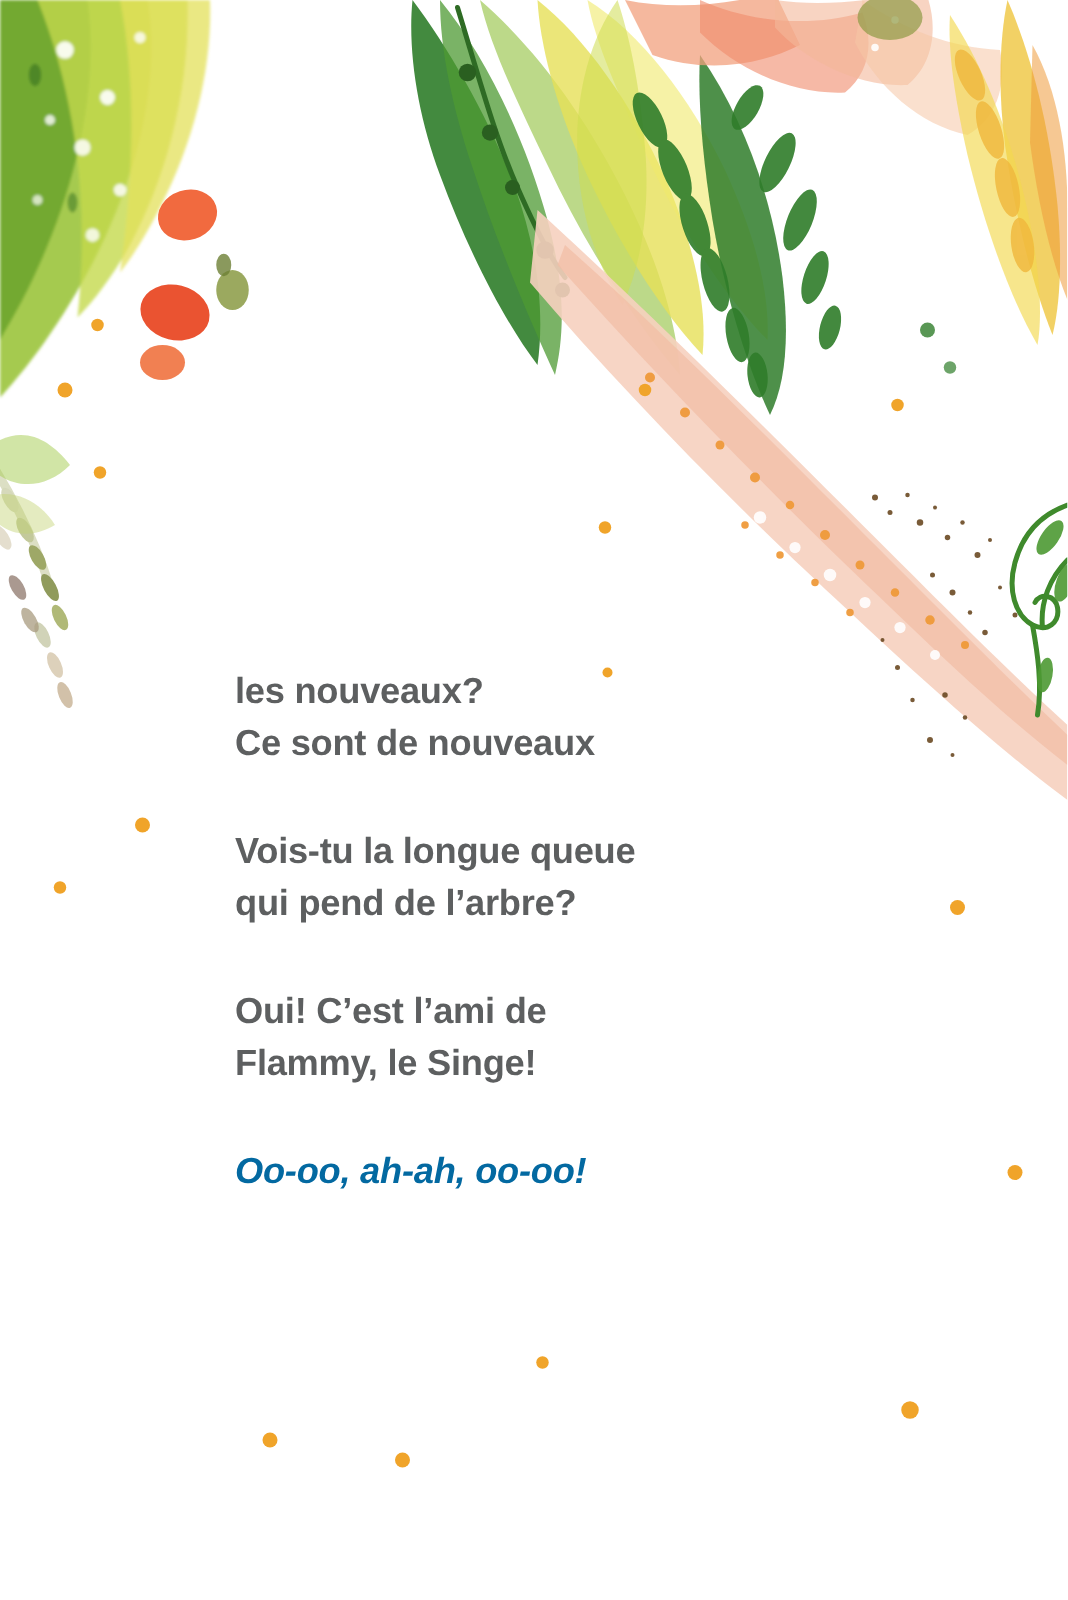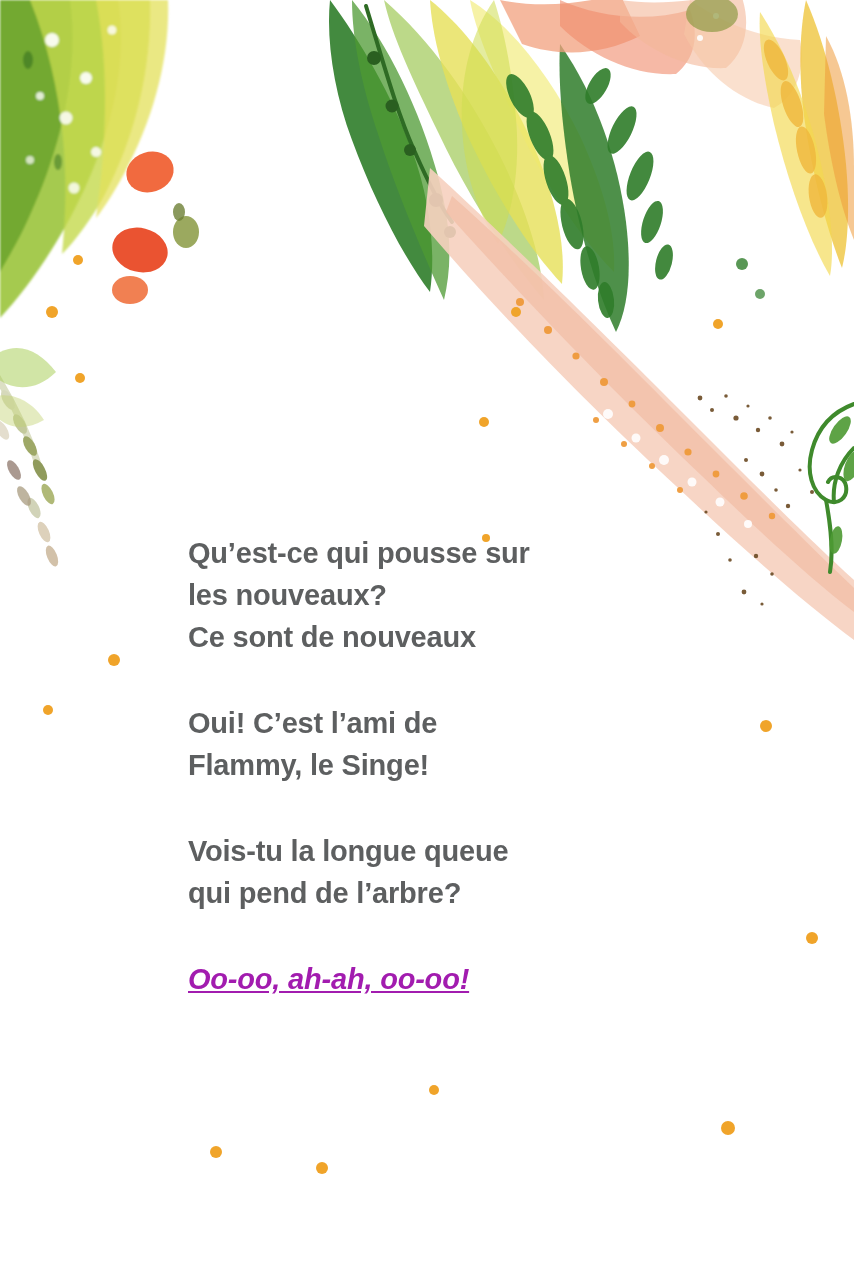--- a/index.html
+++ b/index.html
@@ -261,30 +261,29 @@
         <circle cx="434" cy="1090" r="5"></circle>
         <circle cx="322" cy="1168" r="6"></circle>
         <circle cx="216" cy="1152" r="6"></circle>
         <circle cx="486" cy="538" r="4"></circle>
       </g>
     </svg>
   </div>
 
   <div class="text-block">
       <div class="stanza">
-        <div class="line"><span style="color: rgb(93, 95, 96);">Qu’est-ce qui pousse sur</span></div>
         <div class="line"><span style="color: rgb(93, 95, 96);">les nouveaux?</span></div>
         <div class="line"><span style="color: rgb(93, 95, 96); text-align: right;">Ce sont de nouveaux</span></div>
+      </div>
+      <div class="stanza">
+        <div class="line"><span style="color: rgb(93, 95, 96);">Vois-tu la longue queue</span></div>
+        <div class="line"><span style="color: rgb(93, 95, 96);">qui pend de l’arbre?</span></div>
       </div>
       <div class="stanza">
         <div class="line"><span style="color: rgb(93, 95, 96);">Oui! C’est l’ami de</span></div>
         <div class="line"><span style="color: rgb(93, 95, 96);">Flammy, le Singe!</span></div>
       </div>
-      <div class="stanza">
-        <div class="line"><span style="color: rgb(93, 95, 96);">Vois-tu la longue queue</span></div>
-        <div class="line"><span style="color: rgb(93, 95, 96);">qui pend de l’arbre?</span></div>
-      </div>
       <div class="stanza italic">
-        <div class="line"><span style="color: #a21caf; text-decoration: underline;">Oo-oo, ah-ah, oo-oo!</span></div>
+        <div class="line"><span style="color: #0369a1;">Oo-oo, ah-ah, oo-oo!</span></div>
       </div>
     </div>
 
 </div>
 
 </body></html>

